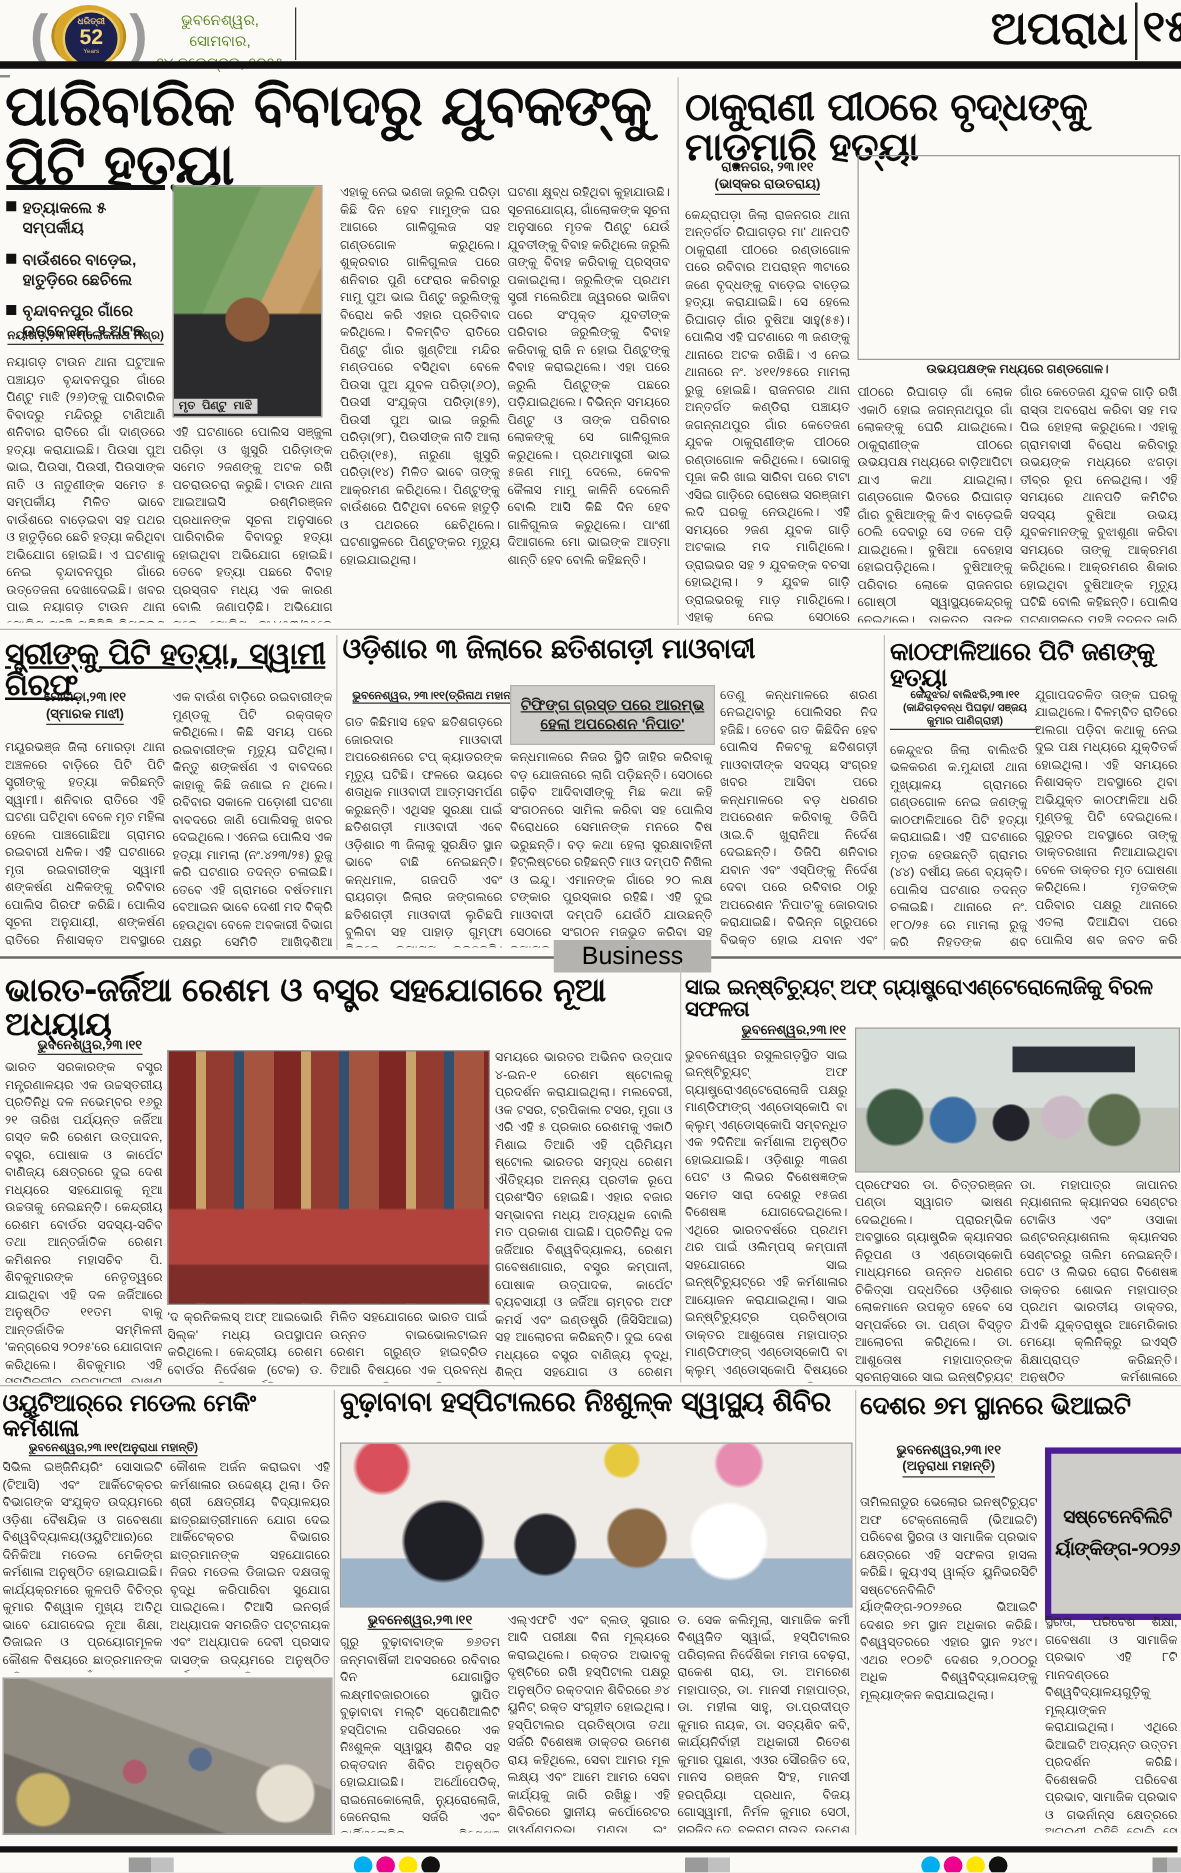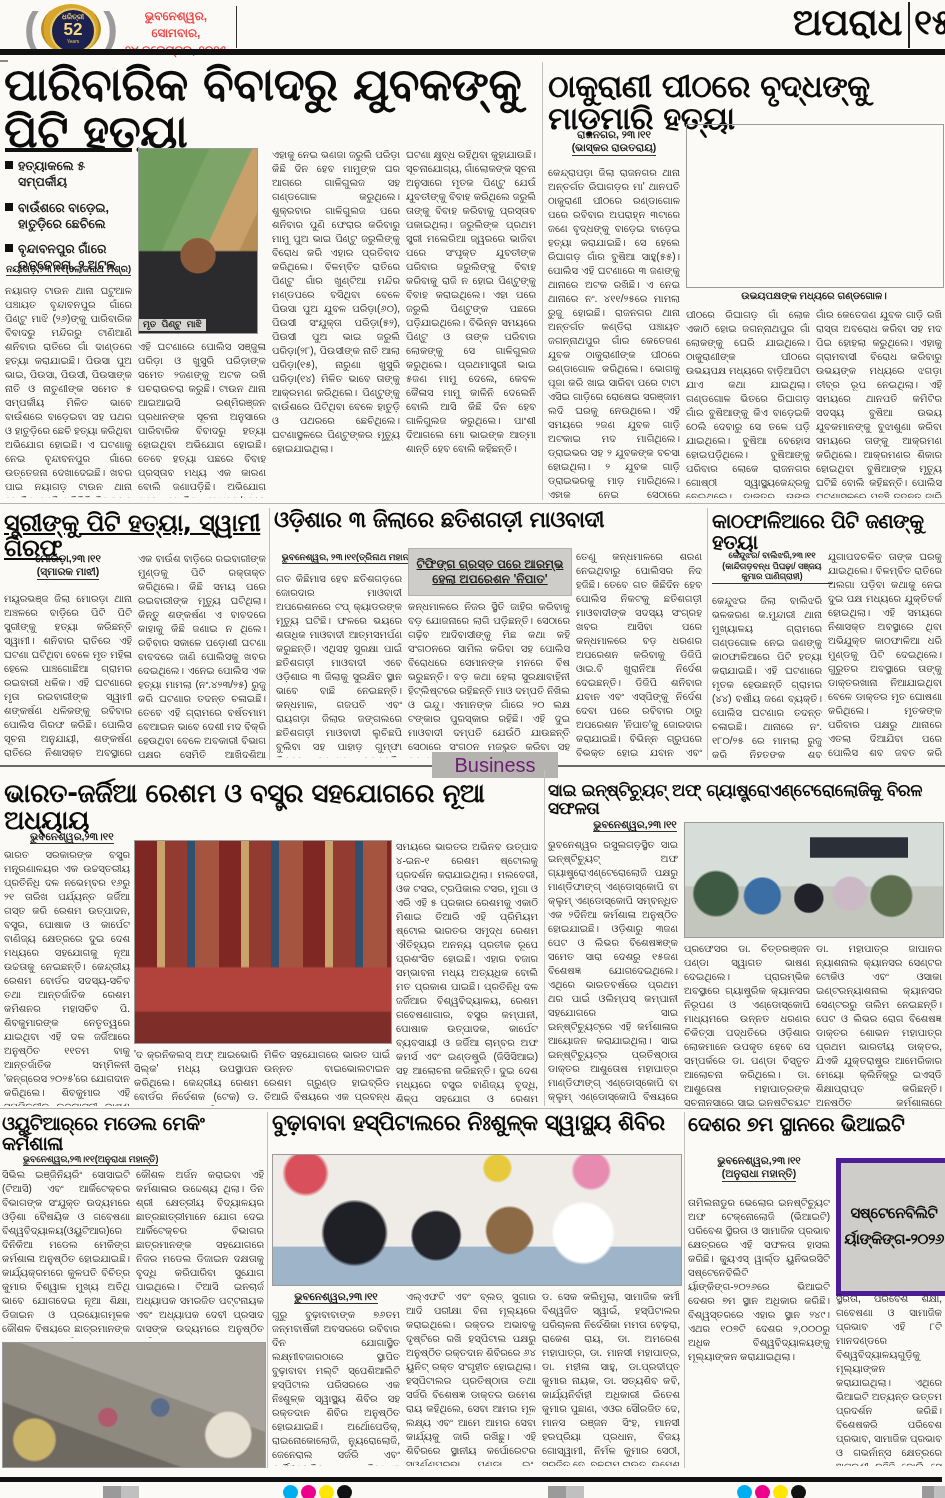--- a/index.html
+++ b/index.html
@@ -69,21 +69,21 @@
     <div class="abs" style="left:28px;top:3px;width:86px;height:48px;">
       <span class="abs" style="left:-4px;top:0;font-size:44px;color:#9b9b9b;font-weight:700;">(</span>
       <span class="abs" style="right:-4px;top:0;font-size:44px;color:#9b9b9b;font-weight:700;">)</span>
       <div class="abs" style="left:13px;top:1px;width:60px;height:50px;border-radius:50%;background:radial-gradient(circle,#f2dfa6 0 30%,#d8a62a 31% 70%,#b98a1d 71%);"></div>
       <div class="abs" style="left:22px;top:5px;width:42px;height:42px;border-radius:50%;background:#1d2150;border:2px solid #e7c967;text-align:center;color:#f0cf6e;">
         <div style="font-size:7px;font-weight:700;margin-top:3px;">ଧରିତ୍ରୀ</div>
         <div style="font-size:17px;font-weight:800;line-height:1;color:#f6d980;">52</div>
         <div style="font-size:5px;color:#e8c661;">Years</div>
       </div>
     </div>
-    <div class="abs" style="left:120px;top:8px;width:112px;height:40px;font-weight:700;font-size:12px;line-height:1.4;text-align:center;color:#ef4444;">
+    <div class="abs" style="left:120px;top:8px;width:112px;height:40px;font-weight:400;font-size:12px;line-height:1.4;text-align:center;color:#4d7c0f;">
       <div>ଭୁବନେଶ୍ୱର, ସୋମବାର,</div>
       <div>୨୪ ନଭେମ୍ବର, ୨୦୨୫</div>
     </div>
     <div class="abs" style="left:236px;top:6px;width:1px;height:42px;background:#333;"></div>
     <div class="abs hl" style="left:742px;top:4px;width:160px;font-size:37px;text-align:right;">ଅପରାଧ</div>
     <div class="abs" style="left:908px;top:2px;width:2px;height:46px;background:#222;"></div>
     <div class="abs hl" style="left:914px;top:4px;width:30px;font-size:35px;">୧୫</div>
     <div class="abs" style="left:0;top:49px;width:945px;height:6px;background:#111;"></div>
     <div class="abs" style="left:0;top:60px;width:8px;height:2px;background:#8a8a8a;"></div>
   </div>
@@ -161,21 +161,21 @@
     <div class="abs hl" style="left:712px;top:511px;width:230px;height:34px;font-size:20px;">କାଠଫାଳିଆରେ ପିଟି ଜଣଙ୍କୁ ହତ୍ୟା</div>
     <div class="abs dl" style="left:712px;top:550px;width:120px;font-size:8.5px;">
       <div>କେନ୍ଦୁଝର/ ବାଲିଝରି,୨୩।୧୧</div>
       <div class="dl-u" style="display:inline-block;">(କାନ୍ଦିଗଡ଼ବନ୍ଧ ପିଘଢ଼ା/ ସଞ୍ଜୟ କୁମାର ପାଣିଗ୍ରାହୀ)</div>
     </div>
     <div class="abs body-col" style="left:712px;top:594px;width:110px;height:164px;">କେନ୍ଦୁଝର ଜିଲା ବାଲିଝରି ଭଳକରଣ କ.ମୁନ୍ଦାରୀ ଥାନା ମୁଖ୍ୟାଳୟ ଗ୍ରାମରେ ଗଣ୍ଡଗୋଳ ନେଇ ଜଣଙ୍କୁ କାଠଫାଳିଆରେ ପିଟି ହତ୍ୟା କରାଯାଇଛି। ଏହି ଘଟଣାରେ ମୃତକ ହେଉଛନ୍ତି ଗ୍ରାମର (୪୪) ବର୍ଷୀୟ ଜଣେ ବ୍ୟକ୍ତି। ପୋଲିସ ଘଟଣାର ତଦନ୍ତ ଚଳାଇଛି। ଥାନାରେ ନଂ. ୧୮୦/୨୫ ରେ ମାମଲା ରୁଜୁ କରି ନିହତଙ୍କ ଶବ ବ୍ୟବଚ୍ଛେଦ କରାଯାଇଛି। ଘଟଣାର ଅନ୍ୟତମ ଅଭିଯୁକ୍ତ ଫେରାର ଥିବା ବେଳେ ପୋଲିସ ଧରପଗଡ଼ ଜାରି ରଖିଛି।</div>
     <div class="abs body-col" style="left:828px;top:550px;width:114px;height:208px;">ଯୁଗାପଦଚଳିତ ତାଙ୍କ ଘରକୁ ଯାଇଥିଲେ। ବିଳମ୍ବିତ ରାତିରେ ଅଲଗା ପଡ଼ିବା କଥାକୁ ନେଇ ଦୁଇ ପକ୍ଷ ମଧ୍ୟରେ ଯୁକ୍ତିତର୍କ ହୋଇଥିଲା। ଏହି ସମୟରେ ନିଶାସକ୍ତ ଅବସ୍ଥାରେ ଥିବା ଅଭିଯୁକ୍ତ କାଠଫାଳିଆ ଧରି ମୁଣ୍ଡକୁ ପିଟି ଦେଇଥିଲେ। ଗୁରୁତର ଅବସ୍ଥାରେ ତାଙ୍କୁ ଡାକ୍ତରଖାନା ନିଆଯାଇଥିବା ବେଳେ ଡାକ୍ତର ମୃତ ଘୋଷଣା କରିଥିଲେ। ମୃତକଙ୍କ ପରିବାର ପକ୍ଷରୁ ଥାନାରେ ଏତଲା ଦିଆଯିବା ପରେ ପୋଲିସ ଶବ ଜବତ କରି ତଦନ୍ତ ଆରମ୍ଭ କରିଛି।</div>
   </div>
 
   <div class="hrule" style="left:0;top:765px;width:945px;height:2px;background:#6a6a6a;"></div>
-  <div class="abs" style="left:432px;top:752px;width:126px;height:26px;background:#b5b3af;color:#701a75;font-size:20px;font-weight:400;text-align:center;line-height:26px;font-family:'Liberation Sans',sans-serif;">Business</div>
+  <div class="abs" style="left:443px;top:752px;width:126px;height:26px;background:#b5b3af;color:#000000;font-size:20px;font-weight:400;text-align:center;line-height:26px;font-family:'Liberation Sans',sans-serif;">Business</div>
 
   <div>
     <div class="abs hl" style="left:4px;top:780px;width:536px;height:44px;font-size:26px;">ଭାରତ-ଜର୍ଜିଆ ରେଶମ ଓ ବସ୍ତ୍ର ସହଯୋଗରେ ନୂଆ ଅଧ୍ୟାୟ</div>
     <div class="abs dl" style="left:30px;top:830px;width:110px;text-align:left;"><span class="dl-u">ଭୁବନେଶ୍ୱର,୨୩।୧୧</span></div>
     <div class="abs body-col" style="left:4px;top:848px;width:126px;height:258px;">ଭାରତ ସରକାରଙ୍କ ବସ୍ତ୍ର ମନ୍ତ୍ରଣାଳୟର ଏକ ଉଚ୍ଚସ୍ତରୀୟ ପ୍ରତିନିଧି ଦଳ ନଭେମ୍ବର ୧୬ରୁ ୨୧ ତାରିଖ ପର୍ଯ୍ୟନ୍ତ ଜର୍ଜିଆ ଗସ୍ତ କରି ରେଶମ ଉତ୍ପାଦନ, ବସ୍ତ୍ର, ପୋଷାକ ଓ କାର୍ପେଟ ବାଣିଜ୍ୟ କ୍ଷେତ୍ରରେ ଦୁଇ ଦେଶ ମଧ୍ୟରେ ସହଯୋଗକୁ ନୂଆ ଉଚ୍ଚତାକୁ ନେଇଛନ୍ତି। କେନ୍ଦ୍ରୀୟ ରେଶମ ବୋର୍ଡର ସଦସ୍ୟ-ସଚିବ ତଥା ଆନ୍ତର୍ଜାତିକ ରେଶମ କମିଶନର ମହାସଚିବ ପି. ଶିବକୁମାରଙ୍କ ନେତୃତ୍ୱରେ ଯାଇଥିବା ଏହି ଦଳ ଜର୍ଜିଆରେ ଅନୁଷ୍ଠିତ ୧୧ତମ ବାକୁ ଆନ୍ତର୍ଜାତିକ ସମ୍ମିଳନୀ 'କନ୍‌ଗ୍ରେସ ୨୦୨୫'ରେ ଯୋଗଦାନ କରିଥିଲେ। ଶିବକୁମାର ଏହି ସମ୍ମିଳନୀର ଉଦଘାଟନୀ ଭାଷଣ ଦେଇ ଭାରତର ପାରମ୍ପରିକ ରେଶମ ଜ୍ଞାନ ଓ ସୃଜନଶୀଳ ସାଂସ୍କୃତିକ ଶିଳ୍ପ ସହ ତା'ର ସମ୍ପର୍କକୁ ଉଜାଗର କରିଥିଲେ। ସେ ଏକ ବୈଷୟିକ ପ୍ରବନ୍ଧ</div>
     <div class="photo ph-carpet" style="left:134px;top:840px;width:256px;height:202px;"></div>
     <div class="abs body-col" style="left:134px;top:1048px;width:124px;height:58px;">'ଦ କ୍ରନିକଲସ୍ ଅଫ୍ ଆଇଭୋରି ସିଲ୍କ' ମଧ୍ୟ ଉପସ୍ଥାପନ କରିଥିଲେ। କେନ୍ଦ୍ରୀୟ ରେଶମ ବୋର୍ଡର ନିର୍ଦେଶକ (ଟେକ) ଡ. ଏସ. ମଞ୍ଜିରା ମୂର୍ତ୍ତି ଭାରତ-ବୁଲଗେରିଆ</div>
     <div class="abs body-col" style="left:264px;top:1048px;width:126px;height:58px;">ମିଳିତ ସହଯୋଗରେ ଭାରତ ପାଇଁ ଉନ୍ନତ ବାଇଭୋଲଟାଇନ ରେଶମ ଗ୍ରୁଣ୍ଡ ହାଇବ୍ରିଡ ତିଆରି ବିଷୟରେ ଏକ ପ୍ରବନ୍ଧ ପ୍ରଦାନ କରିଥିଲେ। ଏହି ଗସ୍ତ</div>
     <div class="abs body-col" style="left:396px;top:840px;width:142px;height:266px;">ସମୟରେ ଭାରତର ଅଭିନବ ଉତ୍ପାଦ ୪-ଇନ-୧ ରେଶମ ଷ୍ଟୋଲକୁ ପ୍ରଦର୍ଶନ କରାଯାଇଥିଲା। ମଲବେରୀ, ଓକ ଟସର, ଟ୍ରପିକାଲ ଟସର, ମୁଗା ଓ ଏରି ଏହି ୫ ପ୍ରକାର ରେଶମକୁ ଏକାଠି ମିଶାଇ ତିଆରି ଏହି ପ୍ରିମିୟମ ଷ୍ଟୋଲ ଭାରତର ସମୃଦ୍ଧ ରେଶମ ଐତିହ୍ୟର ଅନନ୍ୟ ପ୍ରତୀକ ରୂପେ ପ୍ରଶଂସିତ ହୋଇଛି। ଏହାର ବଜାର ସମ୍ଭାବନା ମଧ୍ୟ ଅତ୍ୟଧିକ ବୋଲି ମତ ପ୍ରକାଶ ପାଇଛି। ପ୍ରତିନିଧି ଦଳ ଜର୍ଜିଆର ବିଶ୍ୱବିଦ୍ୟାଳୟ, ରେଶମ ଗବେଷଣାଗାର, ବସ୍ତ୍ର କମ୍ପାନୀ, ପୋଷାକ ଉତ୍ପାଦକ, କାର୍ପେଟ ବ୍ୟବସାୟୀ ଓ ଜର୍ଜିଆ ଚାମ୍ବର ଅଫ କମର୍ସ ଏବଂ ଇଣ୍ଡଷ୍ଟ୍ରି (ଜିସିସିଆଇ) ସହ ଆଲୋଚନା କରିଛନ୍ତି। ଦୁଇ ଦେଶ ମଧ୍ୟରେ ବସ୍ତ୍ର ବାଣିଜ୍ୟ ବୃଦ୍ଧି, ଶିଳ୍ପ ସହଯୋଗ ଓ ରେଶମ ଗବେଷଣାରେ ମିଳିତ ପ୍ରୟାସର ନୂଆ ସୁଯୋଗ ସୃଷ୍ଟି ହୋଇଛି।</div>
   </div>

